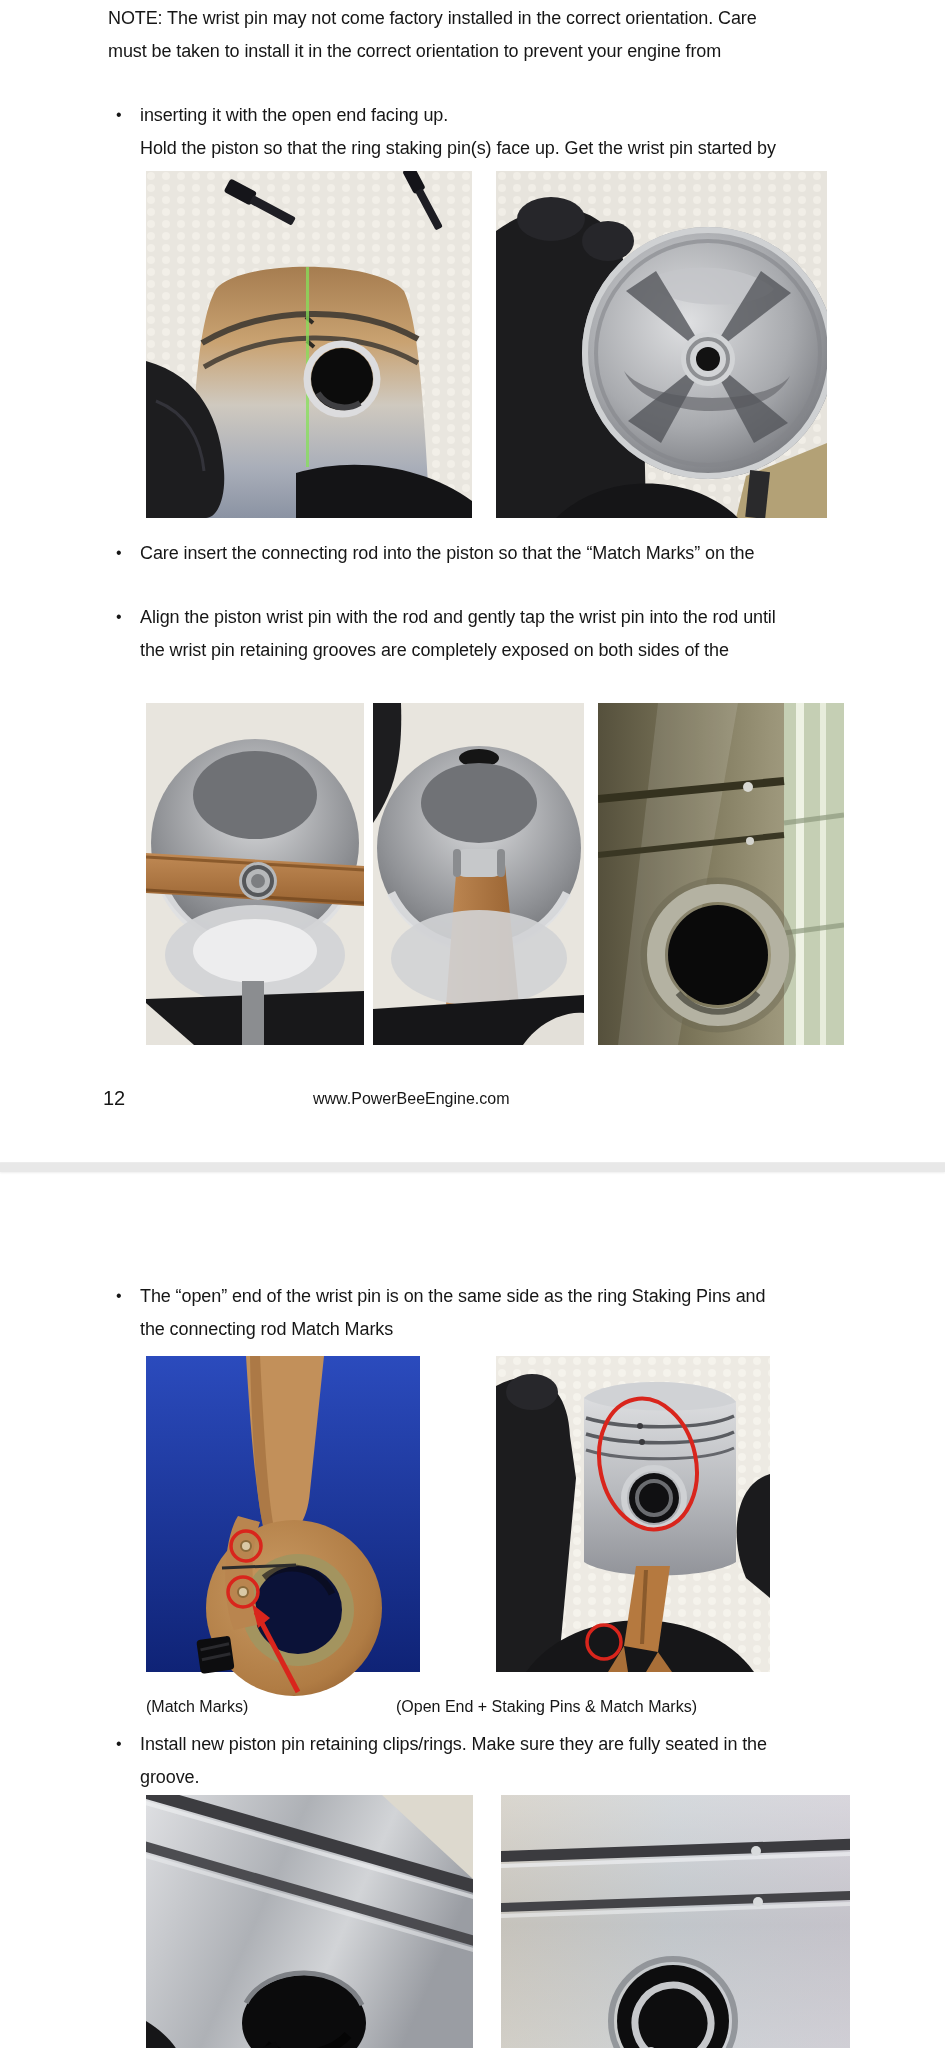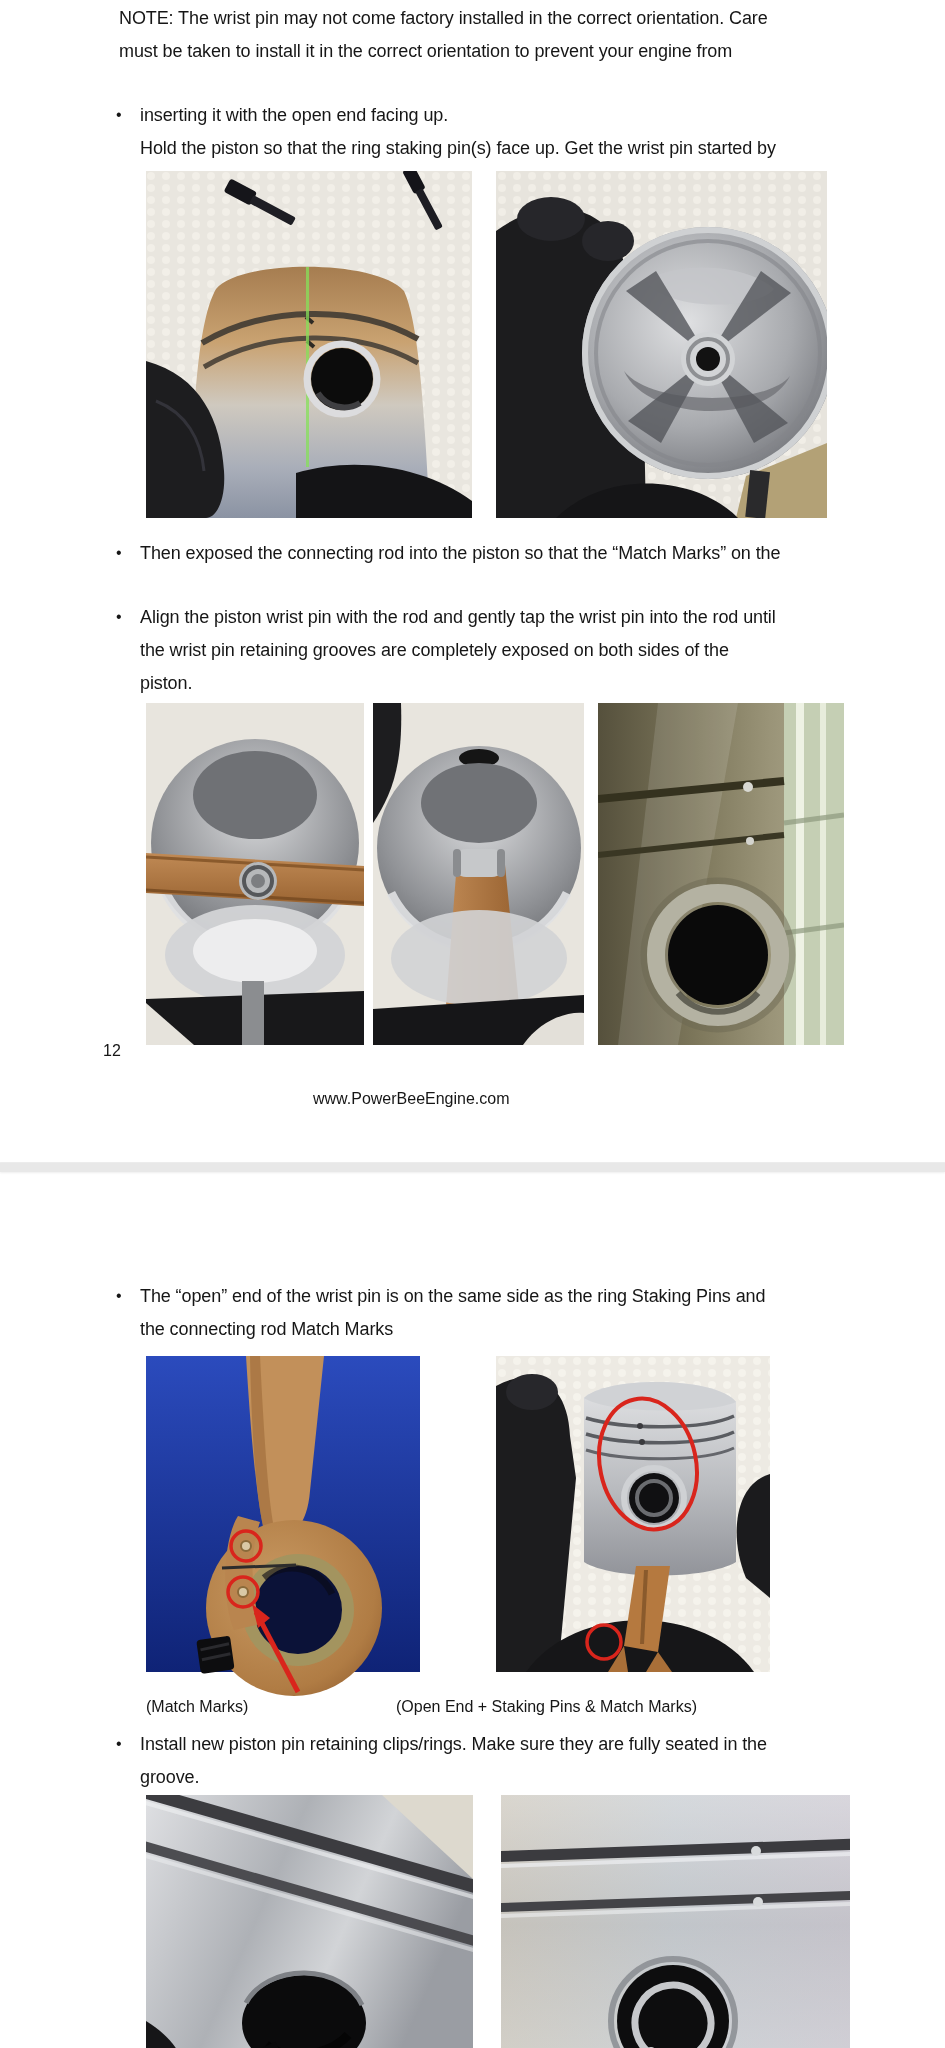--- a/index.html
+++ b/index.html
@@ -7,31 +7,31 @@
           font-family:"Liberation Sans","DejaVu Sans",sans-serif;color:#161616;}
   .tline{height:33px;line-height:33px;font-size:18px;letter-spacing:-0.1px;white-space:nowrap;}
   .para{position:absolute;left:108px;}
   .bullet{position:absolute;left:0;top:0;width:945px;}
   .dot{position:absolute;left:116px;top:0;height:33px;line-height:31px;font-size:16px;}
   .blines{position:absolute;left:140px;top:0;}
   .photo{position:absolute;overflow:hidden;background:#d8d8d8;}
   .photo.ovf{overflow:visible;}
   .photo svg{display:block;}
   .caption{position:absolute;font-size:16px;height:33px;line-height:33px;text-align:left;white-space:nowrap;}
-  .footer-num{position:absolute;left:103px;top:1034px;font-size:16px;height:33px;line-height:33px;text-align:center;}
+  .footer-num{position:absolute;left:103px;top:1082px;font-size:20px;height:33px;line-height:33px;text-align:center;}
   .footer-site{position:absolute;left:313px;top:1082px;font-size:16px;height:33px;line-height:33px;}
   .page-gap{position:absolute;left:0;top:1163px;width:945px;height:9px;background:#e8e8e8;
             box-shadow:0 1px 2px rgba(0,0,0,0.07), 0 -1px 0 #ededed;}
 </style>
 </head>
 <body>
 
 <div class="canvas">
 
-  <div class="para" style="top:2px;margin-left:11px;">
+  <div class="para" style="top:2px;">
     <div class="tline">NOTE: The wrist pin may not come factory installed in the correct orientation. Care</div>
     <div class="tline">must be taken to install it in the correct orientation to prevent your engine from</div>
   </div>
 
   <div class="bullet" style="top:99px;">
     <span class="dot">•</span>
     <div class="blines">
       <div class="tline">inserting it with the open end facing up.</div>
       <div class="tline">Hold the piston so that the ring staking pin(s) face up. Get the wrist pin started by</div>
     </div>
@@ -111,30 +111,29 @@
       <circle cx="212" cy="188" r="27" fill="#d2d4d6"></circle>
       <circle cx="212" cy="188" r="20" fill="none" stroke="#8e9093" stroke-width="4"></circle>
       <circle cx="212" cy="188" r="12" fill="#121212"></circle>
       <rect x="252" y="300" width="20" height="47" fill="#2a2a2c" transform="rotate(6 262 320)"></rect>
     </svg>
   </div>
 
   <div class="bullet" style="top:537px;">
     <span class="dot">•</span>
     <div class="blines">
-      <div class="tline">Then exposed the connecting rod into the piston so that the “Match Marks” on the</div>
+      <div class="tline">Care insert the connecting rod into the piston so that the “Match Marks” on the</div>
     </div>
   </div>
 
   <div class="bullet" style="top:601px;">
     <span class="dot">•</span>
     <div class="blines">
       <div class="tline">Align the piston wrist pin with the rod and gently tap the wrist pin into the rod until</div>
       <div class="tline">the wrist pin retaining grooves are completely exposed on both sides of the</div>
-      <div class="tline">piston.</div>
     </div>
   </div>
 
   <div class="photo" style="left:146px;top:703px;width:218px;height:342px;">
     <svg width="218" height="342" viewBox="0 0 218 342" xmlns="http://www.w3.org/2000/svg">
       <defs>
         <radialGradient id="gC" cx="0.5" cy="0.35" r="0.8">
           <stop offset="0" stop-color="#d8d9db"></stop>
             <stop offset="0.6" stop-color="#8f9195"></stop>
             <stop offset="1" stop-color="#5b5d61"></stop>

